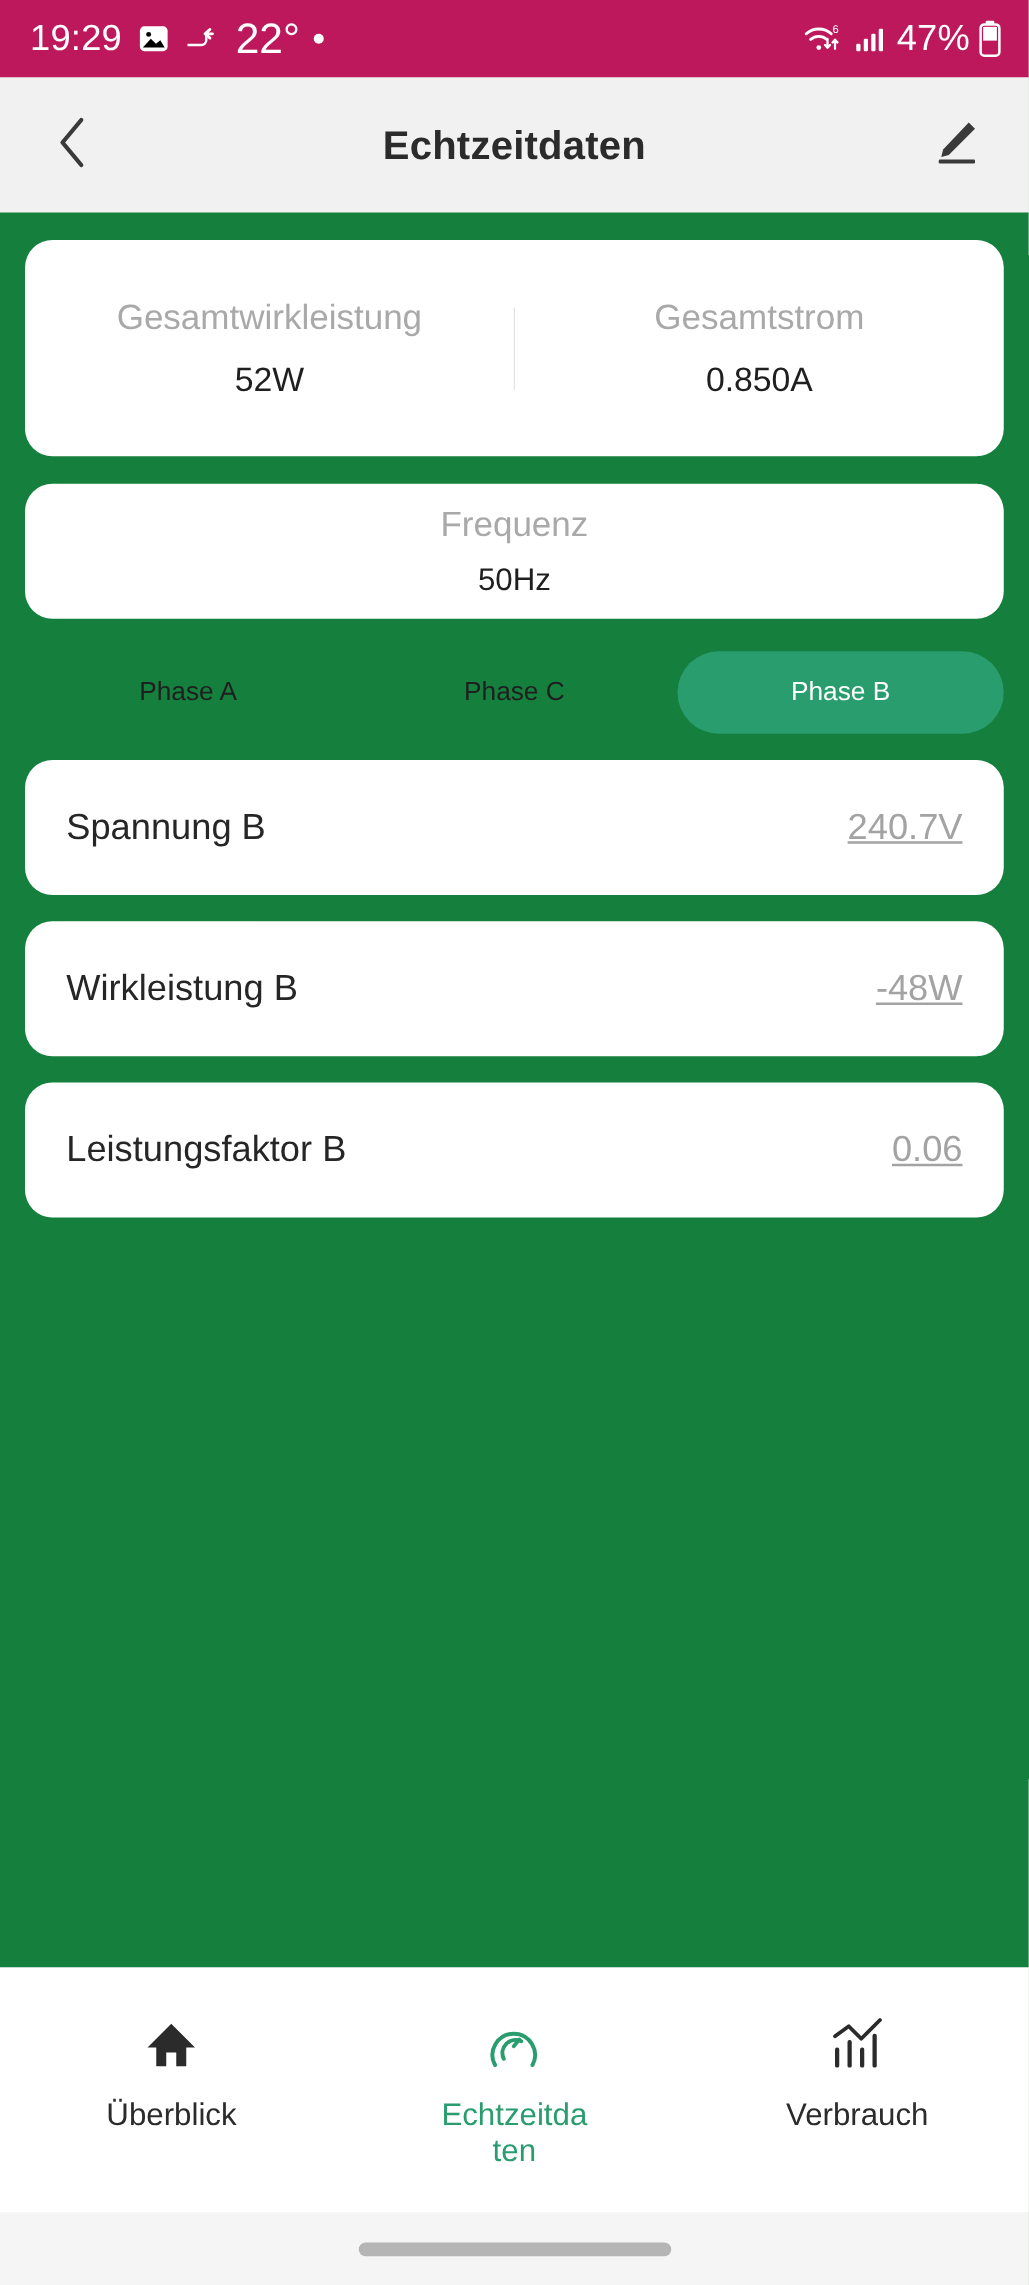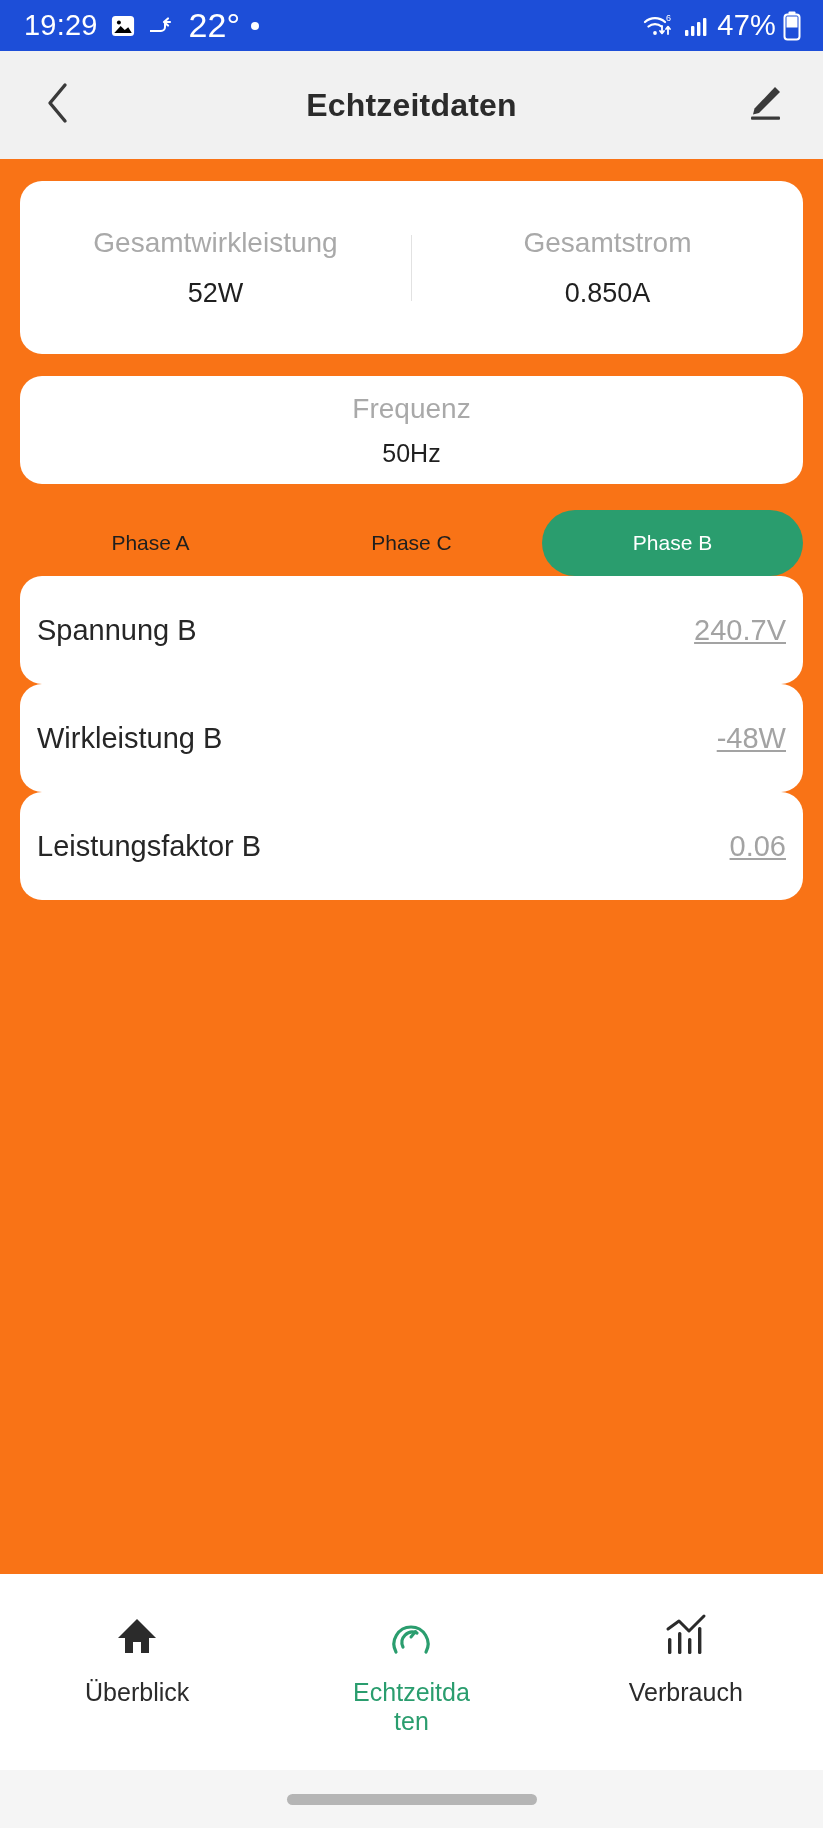--- a/index.html
+++ b/index.html
@@ -6,21 +6,21 @@
   html, body {
     width:823px; height:1828px;
     font-family:"Liberation Sans", sans-serif;
     background:#f1f1f1;
     overflow:hidden;
   }
   .phone { width:823px; height:1828px; display:flex; flex-direction:column; background:#f1f1f1; }
 
   
   .statusbar {
-    height:51px; background:#1d4ed8; color:#fff;
+    height:62px; background:#be185d; color:#fff;
     display:flex; align-items:center; justify-content:space-between;
     padding:0 22px 0 24px; flex:none;
   }
   .sb-left { display:flex; align-items:center; gap:11px; }
   .sb-right { display:flex; align-items:center; gap:7px; }
   .sb-time { font-size:29px; font-weight:400; letter-spacing:.2px; }
   .sb-temp { font-size:34px; font-weight:400; }
   .sb-pct  { font-size:29px; font-weight:400; letter-spacing:.2px; }
   .sb-dot { width:8px; height:8px; border-radius:50%; background:#fff; display:inline-block; }
   .ic { display:inline-flex; align-items:center; justify-content:center; }
@@ -30,21 +30,21 @@
     height:108px; flex:none; background:#f1f1f1;
     display:flex; align-items:center; padding:0 30px;
   }
   .appbar-title {
     flex:1; text-align:center; font-size:32px; font-weight:700;
     color:#2b2b2b; letter-spacing:.2px;
   }
   .icon-btn { width:56px; height:56px; display:flex; align-items:center; justify-content:center; }
 
   
-  .content { flex:1; padding:0 20px; overflow:hidden; background:#f97316; }
+  .content { flex:1; padding:0 20px; overflow:hidden; background:#15803d; }
 
   .card {
     background:#fff; border-radius:22px; width:100%;
   }
   .card-summary { height:173px; display:flex; align-items:center; margin-top:22px; }
   .sum-cell {
     flex:1; display:flex; flex-direction:column; align-items:center; justify-content:center; gap:19px;
   }
   .sum-label { font-size:28px; color:#a9a9a9; font-weight:400; }
   .sum-value { font-size:27px; color:#1f1f1f; font-weight:400; }
@@ -60,22 +60,22 @@
   
   .tabs { display:flex; align-items:center; margin-top:26px; height:66px; }
   .tab {
     flex:1; height:66px; display:flex; align-items:center; justify-content:center;
     font-size:21px; color:#1f1f1f; border-radius:33px;
   }
   .tab.active { background:#2a9d6e; color:#fff; }
 
   
   .row {
-    height:108px; display:flex; align-items:center;
-    justify-content:space-between; padding:0 17px;
+    height:108px; margin-top:21px; display:flex; align-items:center;
+    justify-content:space-between; padding:0 33px;
   }
   .row-label { font-size:29px; color:#262626; }
   .row-value { font-size:29px; color:#a3a3a3;text-decoration:underline; }
 
   
   .bottomnav {
     flex:none; height:196px; background:#fff;
     display:flex; align-items:flex-start; padding-top:36px;
   }
   .nav-item {

